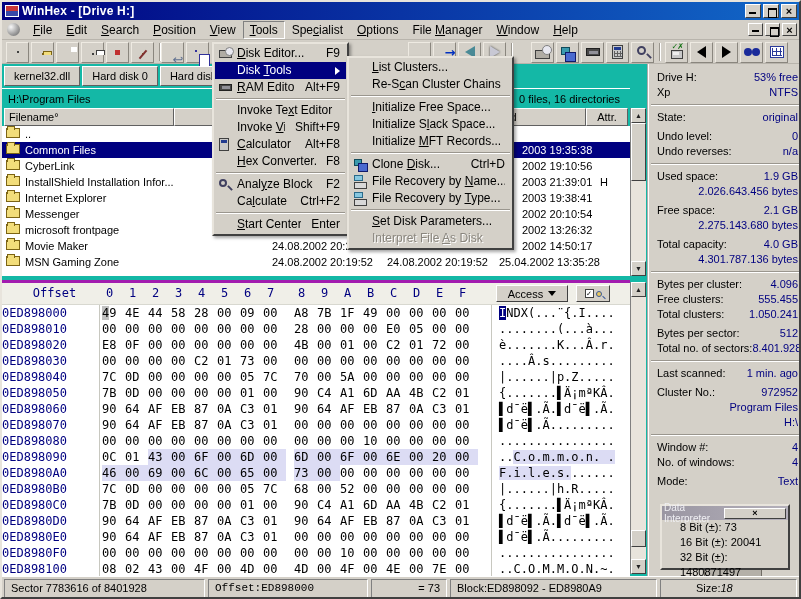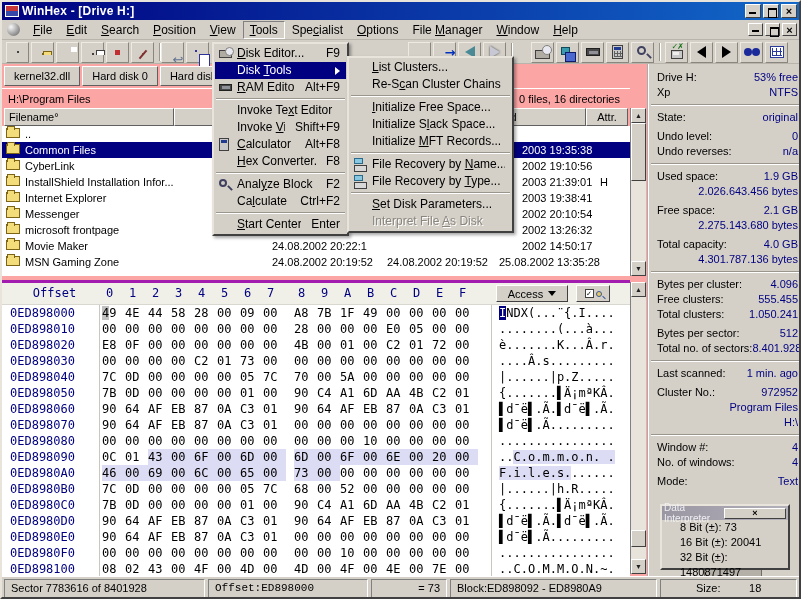--- a/index.html
+++ b/index.html
@@ -1,17 +1,17 @@
 <!DOCTYPE html>
 <html><head>
 <meta charset="utf-8">
 <style>
   *{box-sizing:border-box;margin:0;padding:0;}
   html,body{background:#707070;}
-  .win{position:relative;width:801px;height:599px;background:#fca5a5;
+  .win{position:relative;width:801px;height:599px;background:#14b8a6;
        border:2px solid;border-color:#e8e4dc #404040 #404040 #e8e4dc;
        font-family:"Liberation Sans",sans-serif;font-size:11px;color:#000;overflow:hidden;}
   
   .titlebar{position:absolute;left:0;top:0;width:100%;height:18px;
     background:linear-gradient(90deg,#000080,#1268c8);display:flex;align-items:center;padding:0 2px;}
   .tb-logo{width:14px;height:12px;margin:0 3px 0 1px;
     background:linear-gradient(180deg,#c83838 0 55%,#3848a8 55% 100%);border:1px solid #fff;}
   .tb-title{color:#fff;font-weight:bold;font-size:12px;flex:1;letter-spacing:.2px;}
   .cap-btn{width:16px;height:14px;background:#d4d0c8;border:1px solid;
     border-color:#fff #404040 #404040 #fff;margin-left:2px;display:flex;align-items:center;justify-content:center;
@@ -128,21 +128,21 @@
      border-color:#fff #404040 #404040 #fff;font-family:"Liberation Sans",sans-serif;font-size:11px;color:#000;
      display:flex;align-items:center;justify-content:center;gap:5px;}
   .dn-tri{width:0;height:0;border-left:4px solid transparent;border-right:4px solid transparent;border-top:5px solid #000;}
   .chk-btn{position:absolute;left:574px;top:2px;width:34px;height:17px;background:#d4d0c8;border:1px solid;
      border-color:#fff #404040 #404040 #fff;display:flex;align-items:center;justify-content:center;gap:2px;}
   .chk-box{width:9px;height:9px;background:#fff;border:1px solid #404040;font-size:8px;line-height:8px;color:#000;text-align:center;}
   .chk-mag{width:6px;height:6px;border:1px solid #3a5a9a;border-radius:50%;background:#e8c860;position:relative;}
   .chk-mag::after{content:"";position:absolute;left:5px;top:5px;width:4px;height:1px;background:#3a5a9a;transform:rotate(45deg);}
   .hexrows{position:absolute;left:0;top:22px;}
   .hrow{height:16px;line-height:16px;white-space:nowrap;display:flex;}
-  .haddr{width:95px;padding-left:8px;color:#000080;}
+  .haddr{width:95px;padding-left:0;color:#000080;}
   .hbytes{display:flex;margin-left:5px;}
   .hb{width:23px;color:#000;}
   .hb.g8{margin-left:8px;}
   .hb .nib{background:#c0c0c0;}
   .hb.sel{background:#dcdcf4;}
   .htext{position:absolute;left:497px;color:#000;}
   .htext .tcur{background:#000080;color:#fff;}
   .htext .tsel{background:#dcdcf4;}
   .vline{position:absolute;top:22px;bottom:0;width:1px;background:#c8c8c0;}
   
@@ -155,21 +155,21 @@
   .statusbar{position:absolute;left:0;top:574px;width:100%;height:23px;background:#d4d0c8;display:flex;
      padding:2px 2px 0;border-top:1px solid #fff;z-index:20;}
   .sb-cell{height:19px;border:1px solid;border-color:#808080 #fff #fff #808080;padding:2px 6px;
      display:flex;white-space:nowrap;overflow:hidden;margin-right:3px;}
   .sb1{width:201px;}
   .sb2{width:160px;font-family:Liberation Mono, monospace;}
   .sb3{width:76px;justify-content:flex-end;}
   .sb4{width:207px;}
   .sb5{flex:1;margin-right:0;padding-left:35px;}
   .sb-val{flex:1;text-align:left;}
-  .sb-val.right{text-align:center;}
+  .sb-val.right{text-align:left;font-style:italic;}
   
   .menu{position:absolute;background:#d4d0c8;border:2px solid;border-color:#e8e4dc #404040 #404040 #e8e4dc;
      box-shadow:2px 2px 3px rgba(0,0,0,.35);padding:1px;z-index:25;font-size:12px;}
   .tools-menu{left:210px;top:40px;width:137px;}
   .submenu{left:345px;top:54px;width:167px;z-index:26;}
   .mitem{position:relative;height:17px;line-height:17px;display:flex;align-items:center;padding-right:6px;white-space:nowrap;}
   .mitem .micon{width:22px;height:15px;position:relative;flex:none;}
   .mitem .mlabel{flex:1;overflow:hidden;}
   .mitem .mshort{margin-left:10px;}
   .mitem.hl{background:#000080;color:#fff;}
@@ -379,21 +379,21 @@
           <span class="f-icon"></span>
           <span class="f-name">Movie Maker</span>
           <span class="f-created">24.08.2002 20:22:1</span>
           <span class="f-accfrag">2002 14:50:17</span>
         </div>
         <div class="frow">
           <span class="f-icon"></span>
           <span class="f-name">MSN Gaming Zone</span>
           <span class="f-created">24.08.2002 20:19:52</span>
           <span class="f-modified">24.08.2002 20:19:52</span>
-          <span class="f-accessed">25.08.2002 13:35:28</span>
+          <span class="f-accessed">25.04.2002 13:35:28</span>
         </div>
       </div>
 
     <div class="vscroll" style="left:628px;top:44px;height:168px;">
       <div class="sbtn" style="top:0;">▲</div>
       <div class="sthumb" style="top:15px;height:58px;"></div>
       <div class="sbtn" style="bottom:0;">▼</div>
     </div>
 
     <div class="hexpanel">
@@ -1018,20 +1018,27 @@
         <span class="micon"></span>
         <span class="mlabel">Initialize S<u>l</u>ack Space...</span>
       </div>
       <div class="mitem">
         <span class="micon"></span>
         <span class="mlabel">Initialize <u>M</u>FT Records...</span>
       </div>
       <div class="msep"></div>
       <div class="mitem">
         <span class="micon">
+          <span class="mi mi-clone"></span>
+        </span>
+        <span class="mlabel">Clone <u>D</u>isk...</span>
+        <span class="mshort">Ctrl+D</span>
+      </div>
+      <div class="mitem">
+        <span class="micon">
           <span class="mi mi-rec"></span>
         </span>
         <span class="mlabel">File Recovery by <u>N</u>ame...</span>
       </div>
       <div class="mitem">
         <span class="micon">
           <span class="mi mi-rec"></span>
         </span>
         <span class="mlabel">File Recovery by <u>T</u>ype...</span>
       </div>

